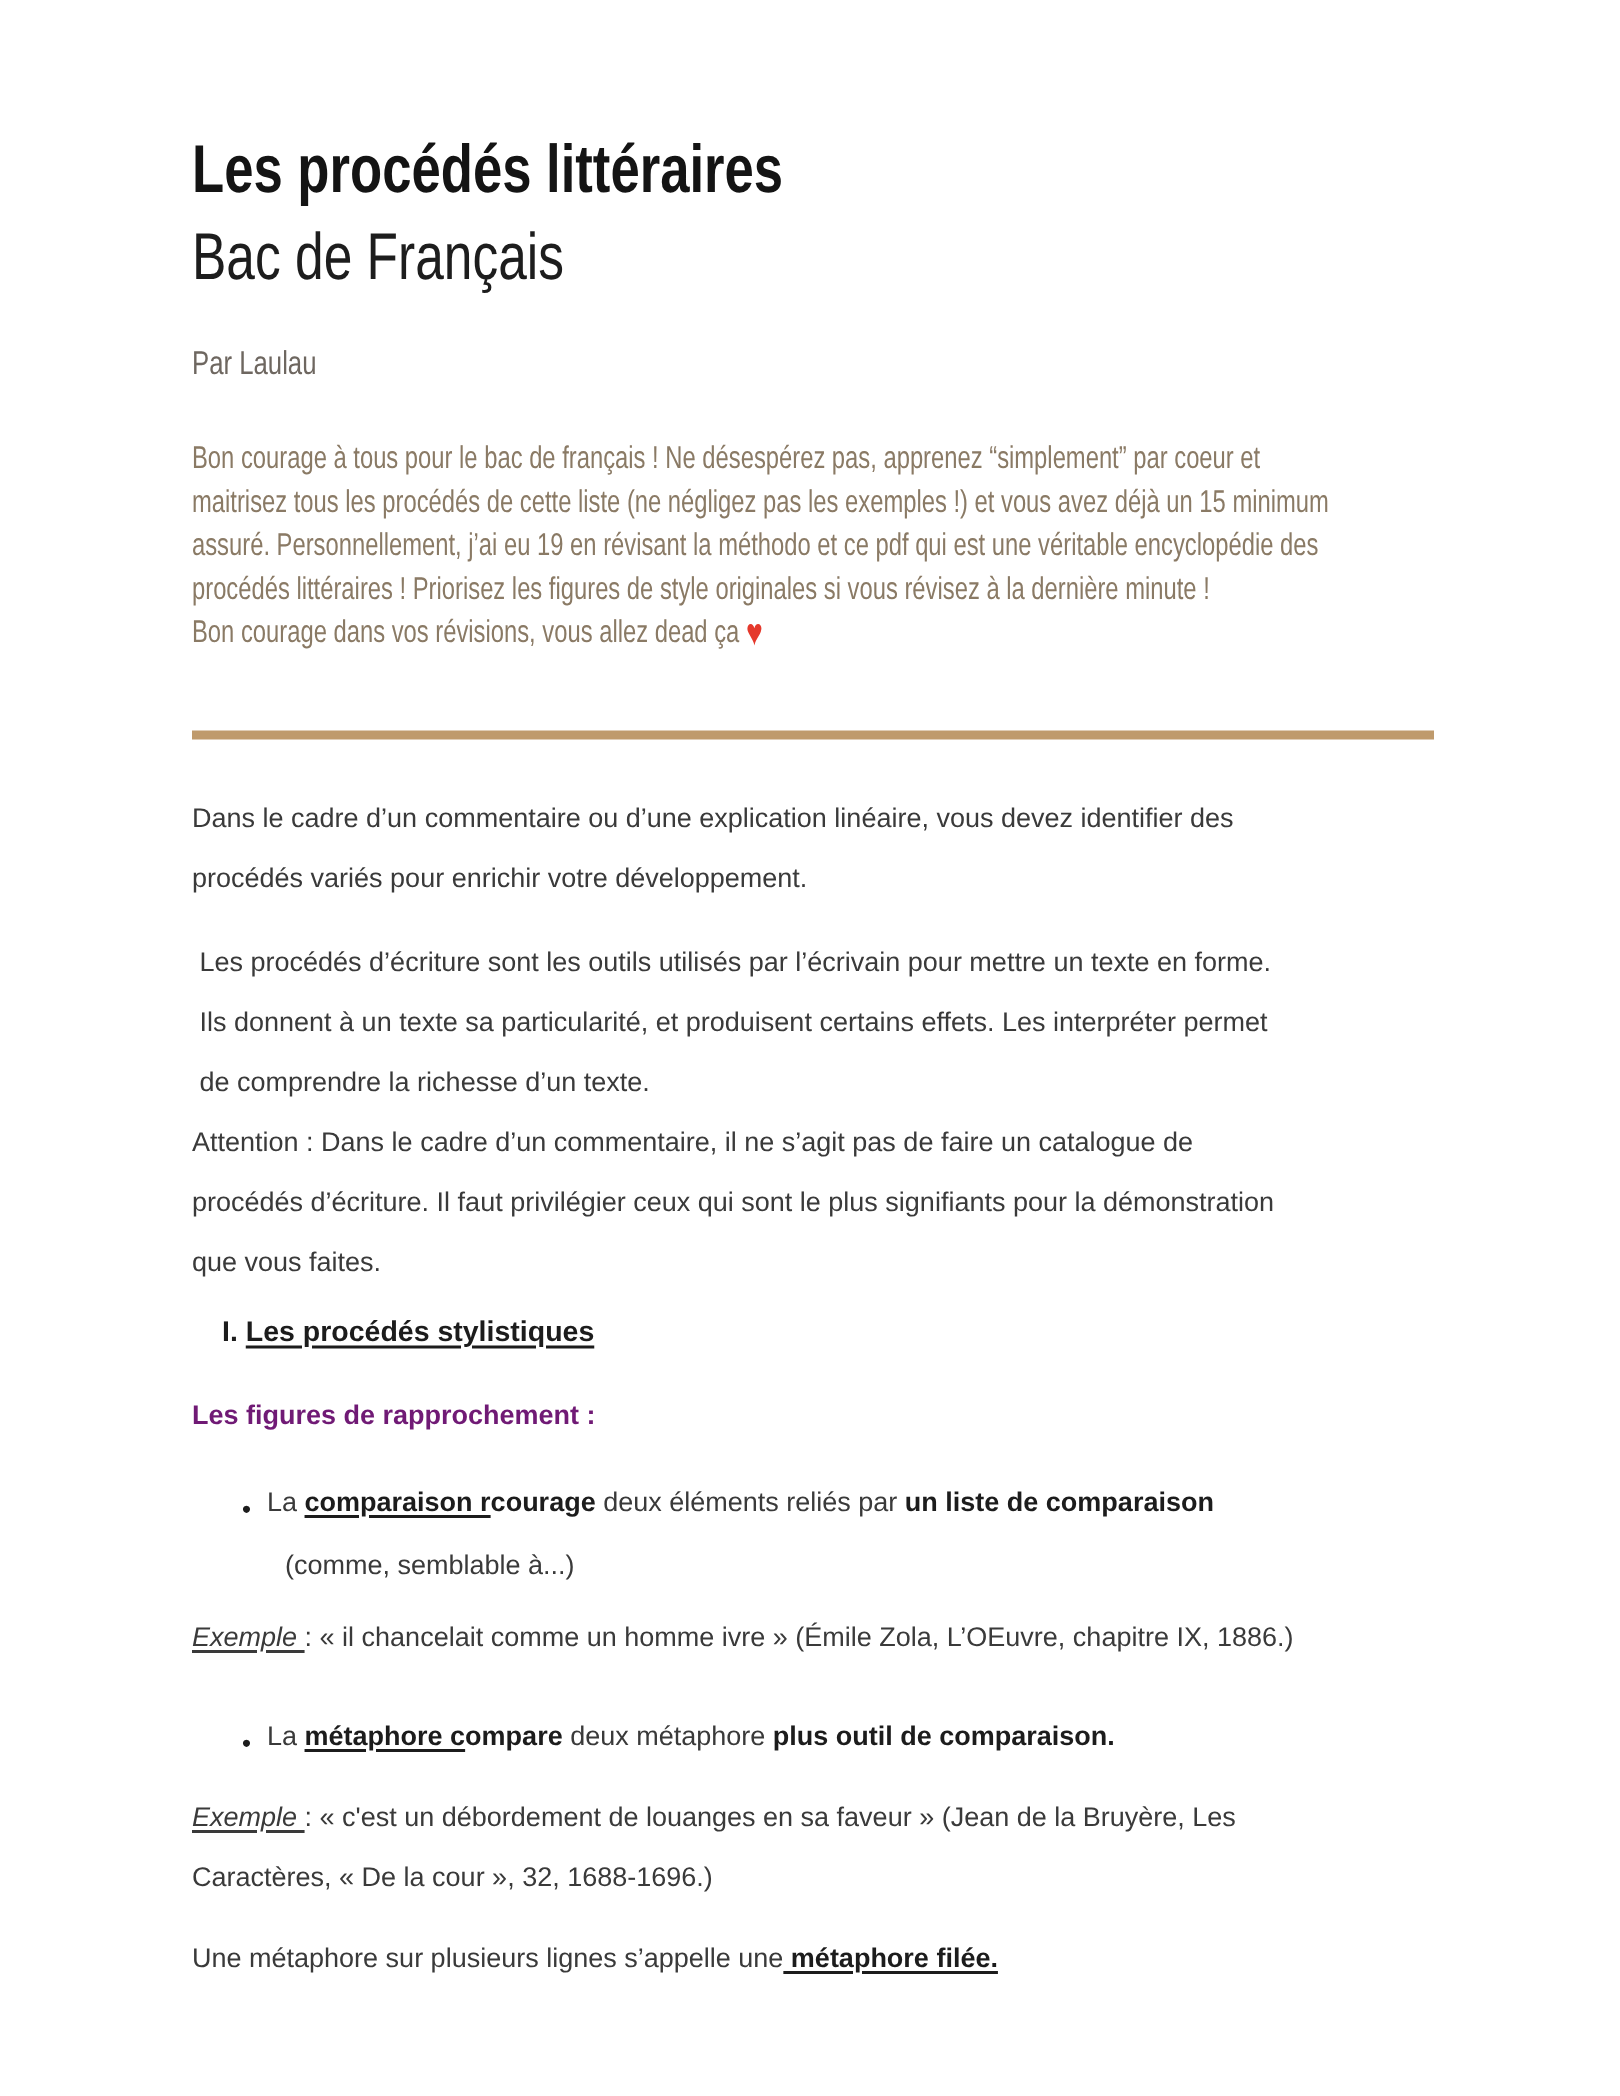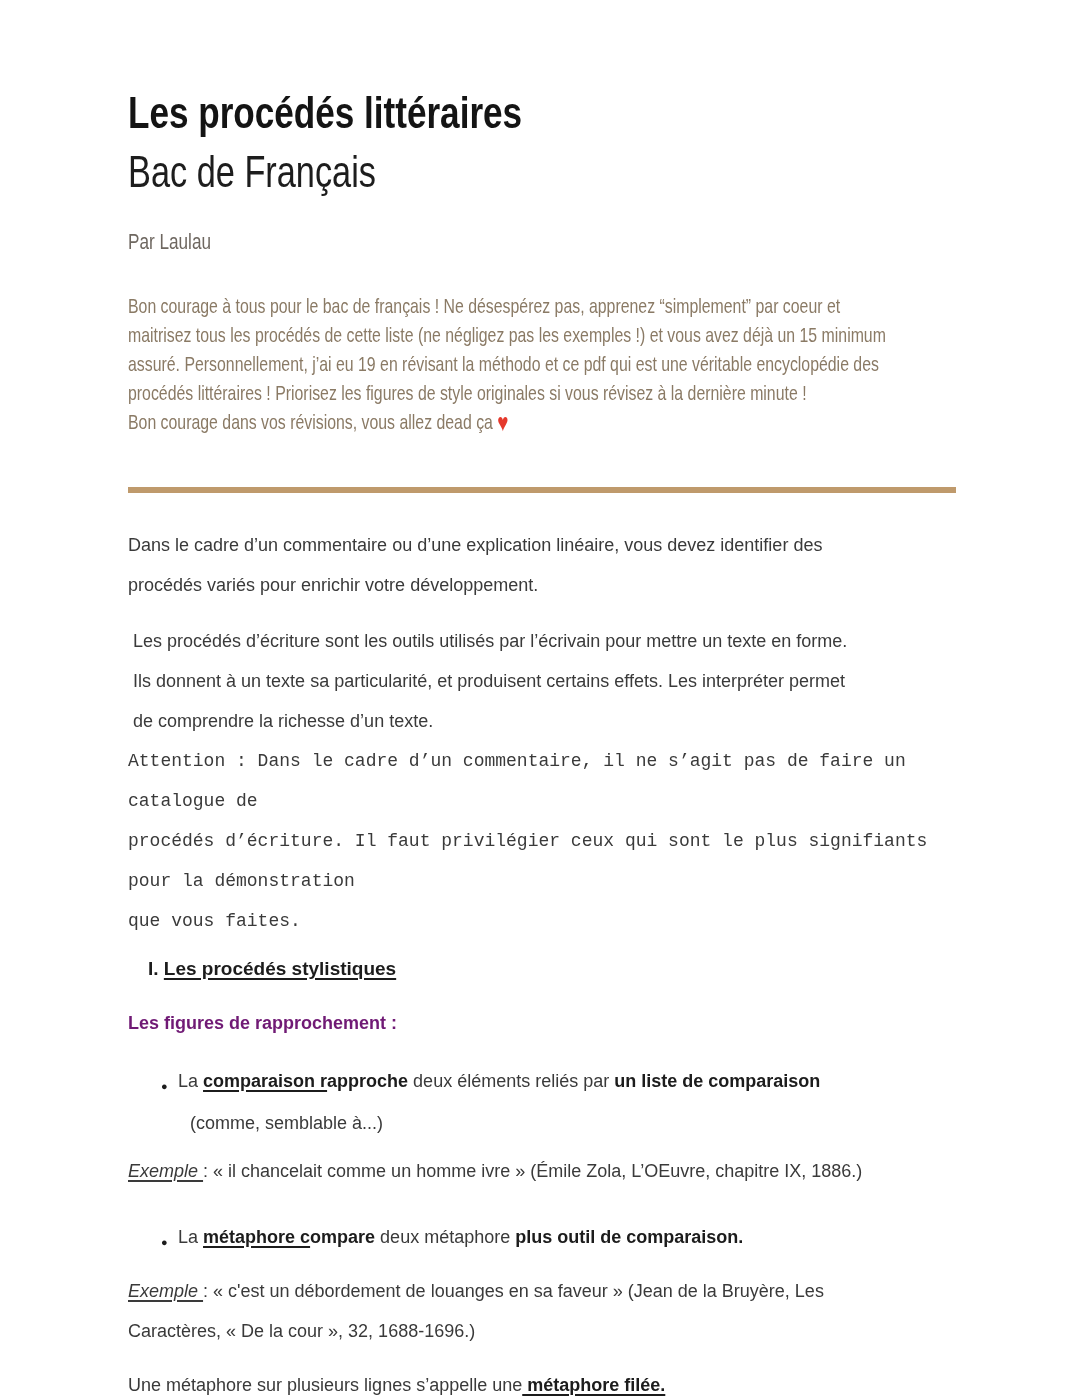--- a/index.html
+++ b/index.html
@@ -36,21 +36,21 @@
   .heart { color:#e5392c; font-size:25px; line-height:29px; vertical-align:-2px; }
 
   .divider { margin-top:50px; width:828px; height:6px; background:#bf9a6c; }
 
   .para {
     font-size:18px; line-height:40px; color:#3a3a3a;
     white-space:pre-line; width:840px;
   }
   .para.first { margin-top:32px; }
   .para.mid   { margin-top:16px; padding-left:5px; }
-  .para.last  { margin-top:0px;font-family:Liberation Mono, monospace; }
+  .para.last  { margin-top:0px; }
 
   .h1 { margin:16px 0 0 20px; font-size:19px; line-height:24px; color:#191919; }
   .h2 { margin:14px 0 0 33px; font-size:18px; line-height:24px; font-weight:700; color:#191919; }
   .h3 { margin:30px 0 0 0;  font-size:18px; line-height:24px; font-weight:700; color:#701a75; }
 
   .bullet {
     position:relative; margin:34px 0 0 50px;
     font-size:18px; line-height:24px; width:800px;
   }
   .bullet::before {
@@ -95,21 +95,21 @@
   <p class="para mid">Les procédés d’écriture sont les outils utilisés par l’écrivain pour mettre un texte en forme.
 Ils donnent à un texte sa particularité, et produisent certains effets. Les interpréter permet
 de comprendre la richesse d’un texte.</p>
   <p class="para last">Attention : Dans le cadre d’un commentaire, il ne s’agit pas de faire un catalogue de
 procédés d’écriture. Il faut privilégier ceux qui sont le plus signifiants pour la démonstration
 que vous faites.</p>
 
   <div class="h1"><span class="b">I. </span><span class="b u">Les procédés stylistiques</span></div>
   <div class="h3">Les figures de rapprochement :</div>
 
-  <div class="bullet"><span>La </span><span class="b u">comparaison r</span><span class="b">approche</span><span> deux éléments reliés par </span><span class="b">un liste de comparaison</span></div>
+  <div class="bullet"><span>La </span><span class="b u">comparaison r</span><span class="b">courage</span><span> deux éléments reliés par </span><span class="b">un liste de comparaison</span></div>
   <div class="bullet-note">(comme, semblable à...)</div>
 
   <p class="exemple"><span class="u i">Exemple </span><span>: « il chancelait comme un homme ivre » (Émile Zola, L’OEuvre, chapitre IX, 1886.)</span></p>
 
   <div class="bullet"><span>La </span><span class="b u">métaphore c</span><span class="b">ompare</span><span> deux métaphore </span><span class="b">plus outil de comparaison.</span></div>
 
   <p class="exemple second"><span class="u i">Exemple </span><span>: « c'est un débordement de louanges en sa faveur » (Jean de la Bruyère, Les
 Caractères, « De la cour », 32, 1688-1696.)</span></p>
 
   <p class="closing"><span>Une métaphore sur plusieurs lignes s’appelle une</span><span class="b u"> métaphore filée.</span></p>

